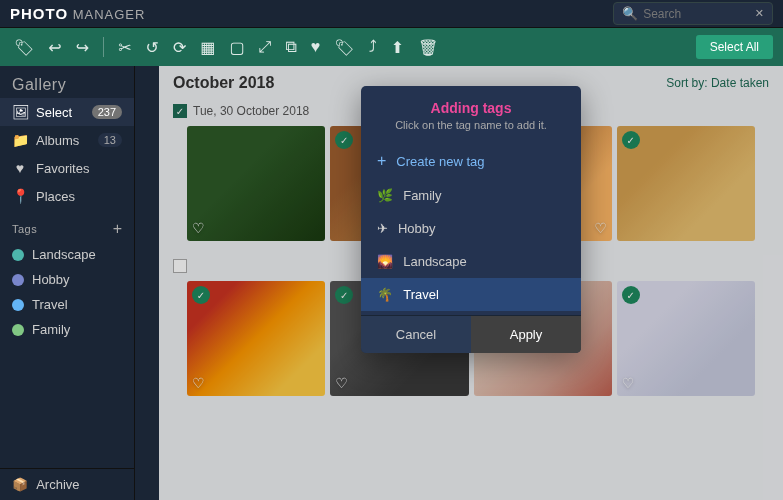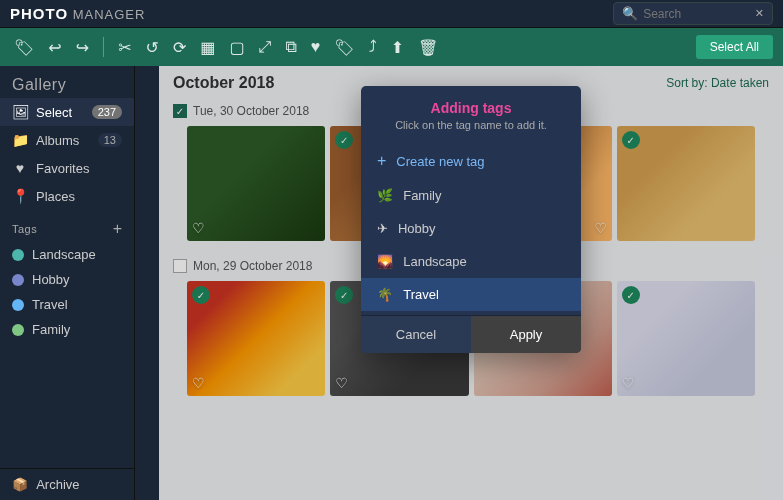--- a/index.html
+++ b/index.html
@@ -201,21 +201,20 @@
         </div>
         <div class="photo-thumb" style="background:linear-gradient(135deg,#d4a050 30%,#e8c070 70%);">
           <div class="photo-check green">✓</div>
         </div>
       </div>
     </div>
 
     <div class="date-section">
       <div class="date-label">
         <div class="date-checkbox"></div>
-        <span>Mon, 29 October 2018</span>
       </div>
       <div class="photo-grid">
         <div class="photo-thumb photo-bg-7">
           <div class="photo-check green">✓</div>
           <span class="photo-heart">♡</span>
         </div>
         <div class="photo-thumb photo-bg-8" style="background:linear-gradient(135deg,#555 30%,#3a3a3a 70%);">
           <div class="photo-check green">✓</div>
           <span class="photo-heart">♡</span>
         </div>

